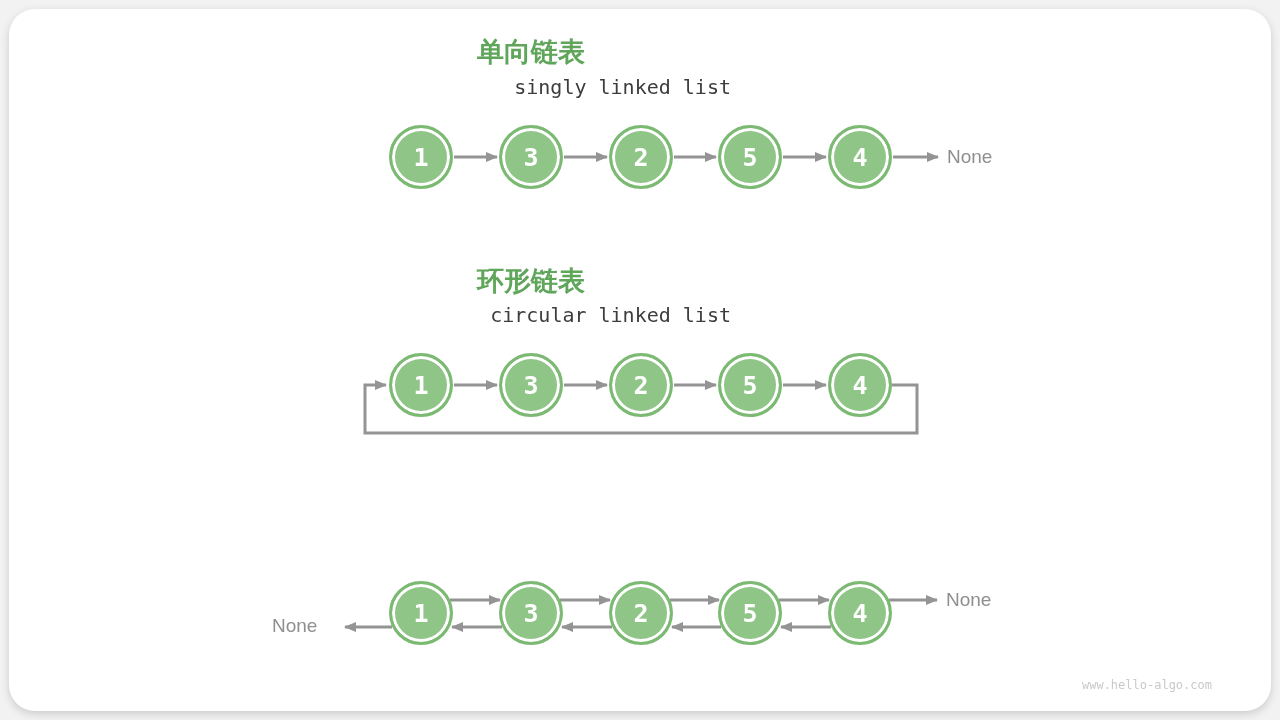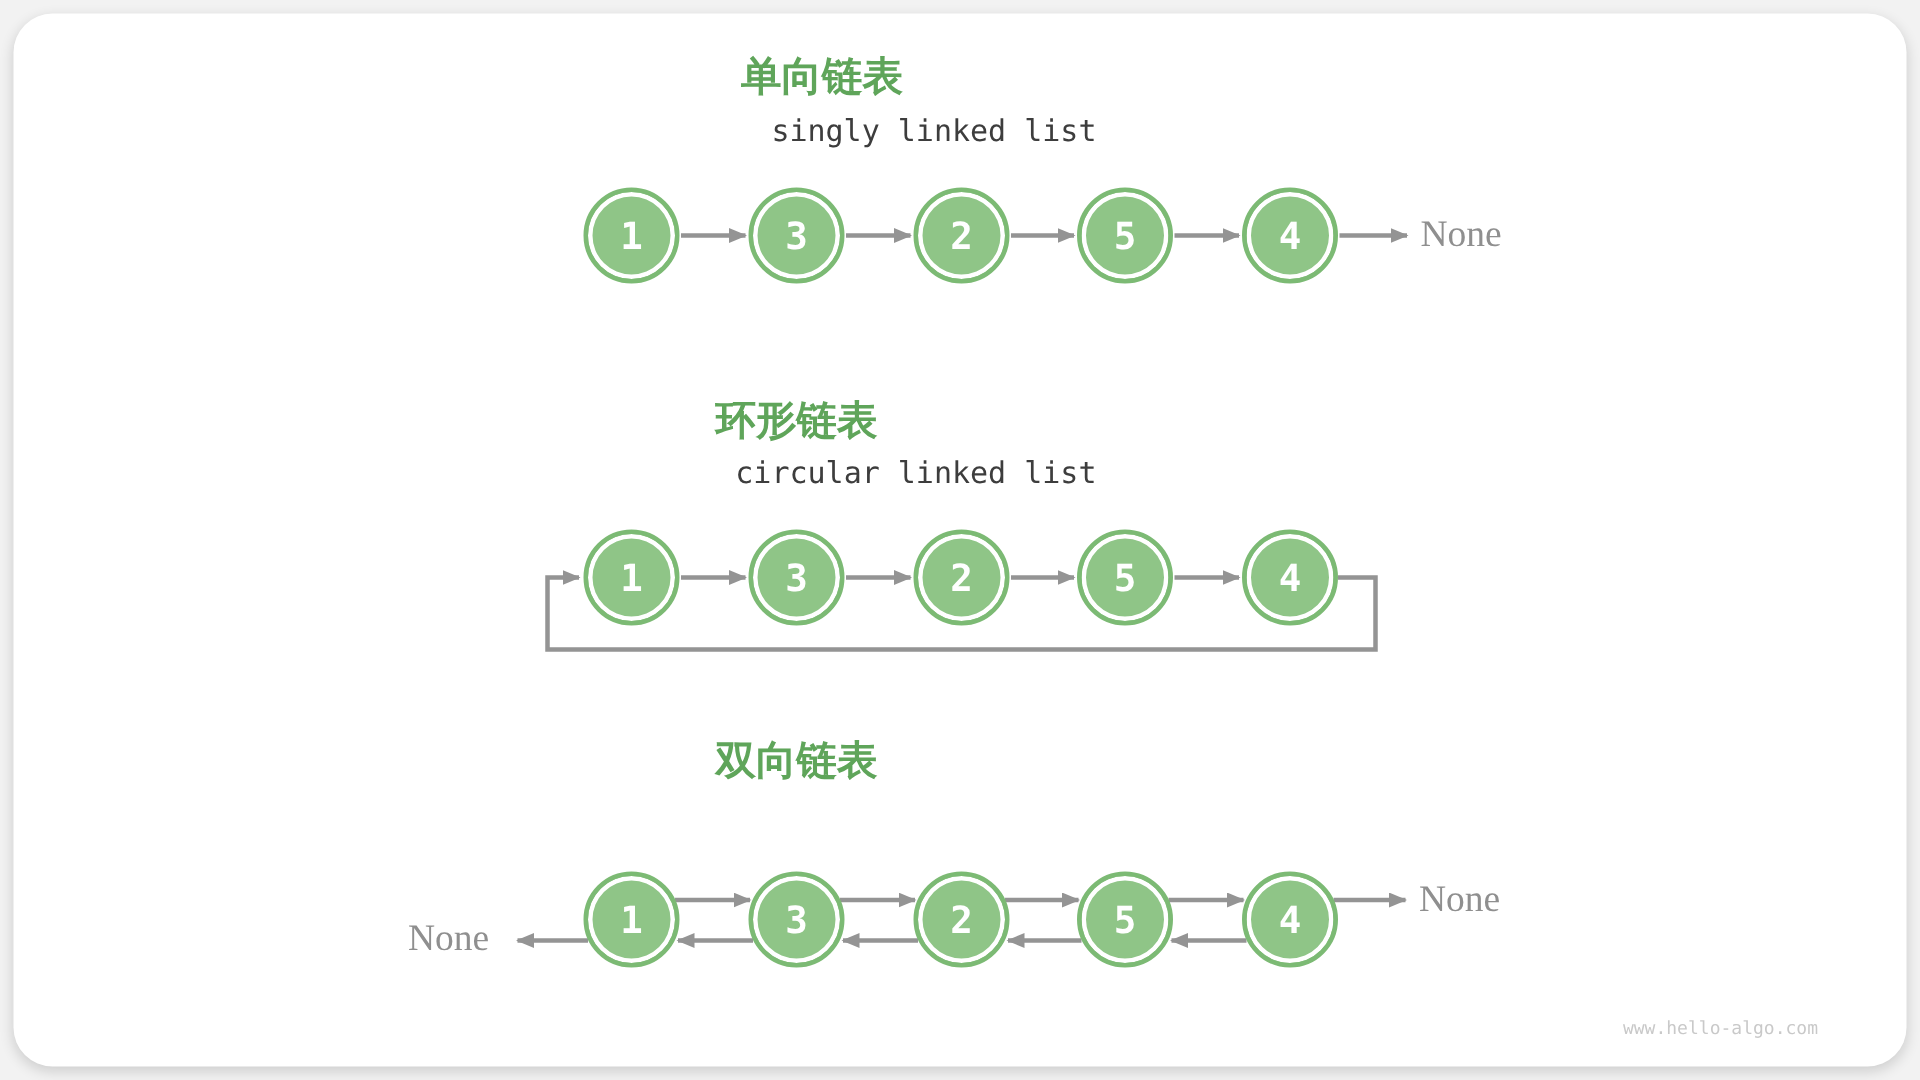--- a/index.html
+++ b/index.html
@@ -44,23 +44,23 @@
     background:var(--node-fill);
     border:3px solid var(--node-border);
     box-shadow:inset 0 0 0 3px #ffffff;
     display:flex;align-items:center;justify-content:center;
   }
   .node-value{
     color:#ffffff;font-weight:700;font-size:25px;
     font-family:"DejaVu Sans Mono","Liberation Mono",monospace;
   }
   .none-label{
-    font-size:25px;line-height:28px;
+    font-size:19px;line-height:28px;
     color:var(--none-gray);
-    font-family:Liberation Serif, serif;
+    font-family:Liberation Sans, sans-serif;
   }
   .watermark{
     width:200px;text-align:right;
     font-size:12px;line-height:16px;
     color:var(--watermark-gray);
     font-family:"DejaVu Sans Mono","Liberation Mono",monospace;
   }
   svg .wire{stroke:var(--arrow-gray);stroke-width:3;fill:none;}
   svg .head{fill:var(--arrow-gray);}
 </style>
@@ -101,21 +101,21 @@
       <line class="wire" x1="889" y1="600" x2="937" y2="600" marker-end="url(#ah)"></line>
 
       <line class="wire" x1="502" y1="627" x2="452" y2="627" marker-end="url(#ah)"></line>
       <line class="wire" x1="612" y1="627" x2="562" y2="627" marker-end="url(#ah)"></line>
       <line class="wire" x1="721" y1="627" x2="672" y2="627" marker-end="url(#ah)"></line>
       <line class="wire" x1="831" y1="627" x2="781" y2="627" marker-end="url(#ah)"></line>
       <line class="wire" x1="392" y1="627" x2="345" y2="627" marker-end="url(#ah)"></line>
     </g>
   </svg>
 
-  <div class="abs cjk-title" style="left:348px;top:37px;">单向链表</div>
+  <div class="abs cjk-title" style="left:331px;top:37px;">单向链表</div>
   <div class="abs subtitle" style="left:331px;top:75px;">singly linked list</div>
 
   <div class="abs node" style="left:389px;top:125px;">
       <span class="node-value">1</span>
     </div>
   <div class="abs node" style="left:499px;top:125px;">
       <span class="node-value">3</span>
     </div>
   <div class="abs node" style="left:609px;top:125px;">
       <span class="node-value">2</span>
@@ -141,21 +141,20 @@
   <div class="abs node" style="left:609px;top:353px;">
       <span class="node-value">2</span>
     </div>
   <div class="abs node" style="left:718px;top:353px;">
       <span class="node-value">5</span>
     </div>
   <div class="abs node" style="left:828px;top:353px;">
       <span class="node-value">4</span>
     </div>
 
-  <div class="abs cjk-title" style="left:331px;top:493px;">双向链表</div>
 
   <div class="abs none-label" style="left:272px;top:612px;">None</div>
 
   <div class="abs node" style="left:389px;top:581px;">
       <span class="node-value">1</span>
     </div>
   <div class="abs node" style="left:499px;top:581px;">
       <span class="node-value">3</span>
     </div>
   <div class="abs node" style="left:609px;top:581px;">

